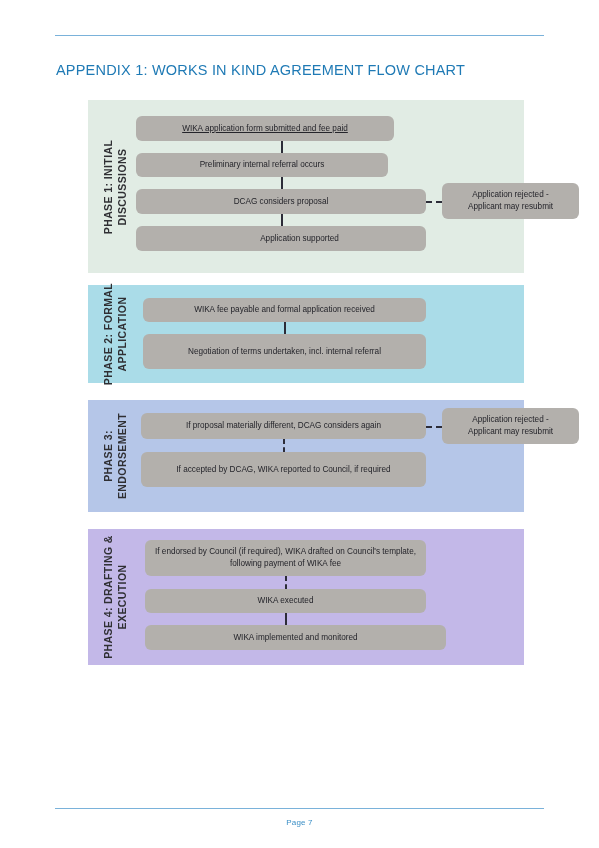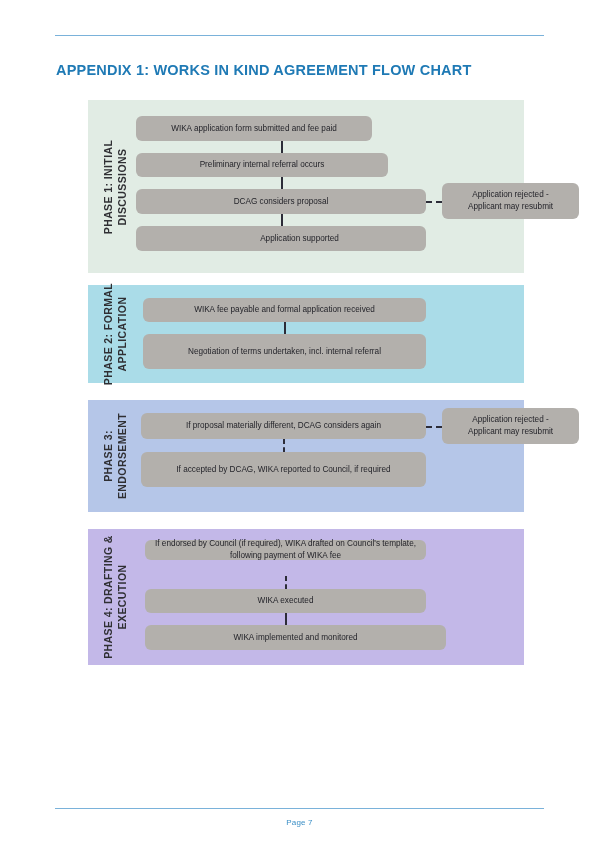--- a/index.html
+++ b/index.html
@@ -36,21 +36,21 @@
     background: #7ab2da;
     width: 489px;
   }
 
   
   #appendix-title {
     position: absolute;
     left: 56px;
     top: 62px;
     font-size: 14.5px;
-    font-weight: bold;
+    font-weight: normal;
     color: #1f7ab5;
     letter-spacing: 0.2px;
     white-space: nowrap;
   }
 
   
   #flow-chart {
     position: absolute;
     left: 0;
     top: 0;
@@ -150,21 +150,21 @@
 <div id="flow-chart">
 
   <div class="phase-panel" style="top:100px; height:173px; background:#e1ece4;">
     <div class="phase-label">
       <div class="phase-label-inner">
         <div>PHASE 1: INITIAL</div>
         <div>DISCUSSIONS</div>
       </div>
     </div>
     <div class="phase-body">
-      <div class="flow-box" style="left:0px; top:16px; width:236px; height:25px;">WIKA application form submitted and fee paid</div>
+      <div class="flow-box" style="left:0px; top:16px; width:258px; height:25px;text-decoration:underline;">WIKA application form submitted and fee paid</div>
       <div class="connector-v" style="left:145px; top:41px; height:12px;"></div>
 
       <div class="flow-box" style="left:0px; top:53px; width:252px; height:24px;">Preliminary internal referral occurs</div>
       <div class="connector-v" style="left:145px; top:77px; height:12px;"></div>
 
       <div class="flow-box" style="left:0px; top:89px; width:290px; height:25px;">DCAG considers proposal</div>
       <div class="connector-h" style="left:290px; top:101px; width:16px;"></div>
       <div class="flow-box" style="left:306px; top:83px; width:137px; height:36px; flex-direction:column;">
         <span>Application rejected -</span>
         <span>Applicant may resubmit</span>
@@ -209,21 +209,21 @@
   </div>
 
   <div class="phase-panel" style="top:529px; height:136px; background:#c3b8e8;">
     <div class="phase-label">
       <div class="phase-label-inner">
         <div>PHASE 4: DRAFTING &amp;</div>
         <div>EXECUTION</div>
       </div>
     </div>
     <div class="phase-body">
-      <div class="flow-box" style="left:9px; top:11px; width:281px; height:20px;">If endorsed by Council (if required), WIKA drafted on Council's template, following payment of WIKA fee</div>
+      <div class="flow-box" style="left:9px; top:11px; width:281px; height:36px;">If endorsed by Council (if required), WIKA drafted on Council's template, following payment of WIKA fee</div>
       <div class="connector-v" style="left:149px; top:47px; height:13px;"></div>
       <div class="flow-box" style="left:9px; top:60px; width:281px; height:24px;">WIKA executed</div>
       <div class="connector-v" style="left:149px; top:84px; height:12px;"></div>
       <div class="flow-box" style="left:9px; top:96px; width:301px; height:25px;">WIKA implemented and monitored</div>
     </div>
   </div>
 
 </div>
 
 <div id="doc-footer">

